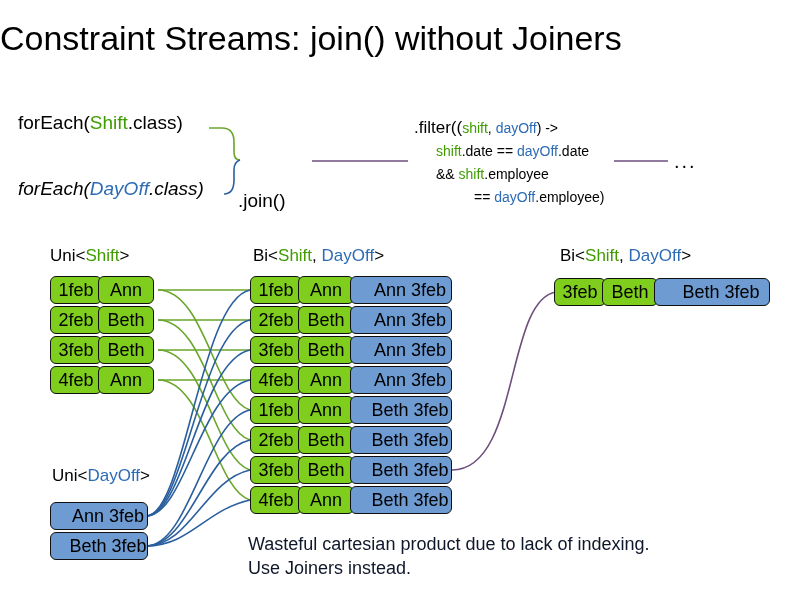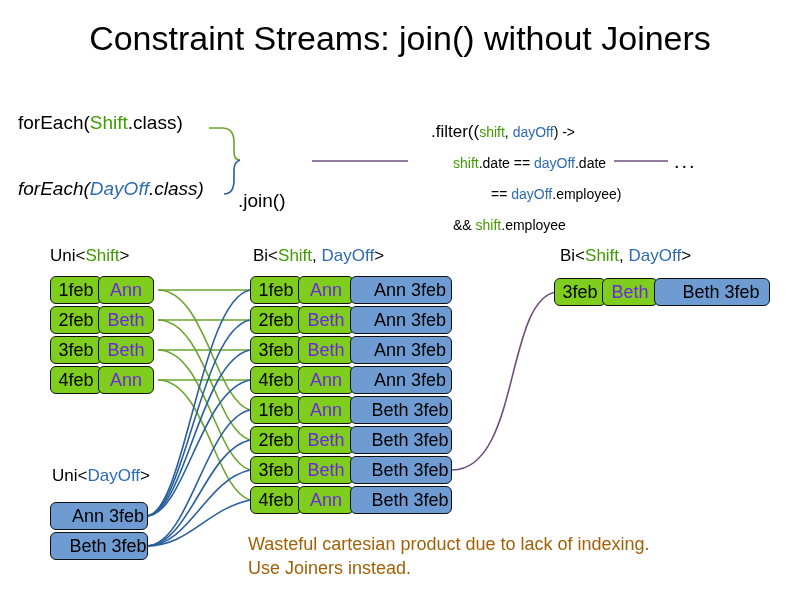--- a/index.html
+++ b/index.html
@@ -25,21 +25,21 @@
     left: 0; top: 0;
     width: 800px; height: 600px;
     pointer-events: none;
   }
 
   
   .title {
     position: absolute;
     left: 0; top: 18px;
     width: 800px;
-    text-align: center;
+    text-align: left;
     font-size: 34px;
     line-height: 40px;
     font-weight: normal;
     white-space: nowrap;
   }
   .subtitle {
     position: absolute;
     left: 0; top: 68px;
     width: 800px;
     text-align: center;
@@ -58,23 +58,22 @@
   .dayoff-tok { color: #2d6bb5; }
 
   .fe-shift  { left: 18px;  top: 112px; }
   .fe-dayoff { left: 18px;  top: 178px; font-style: italic; }
   .join-lbl  { left: 238px; top: 148px; margin-top: 42px; }
 
   .filter-block {
     position: absolute;
     left: 414px; top: 116px;
     font-size: 17px;
-    line-height: 31px;
-    white-space: nowrap;
-    margin-left: 17px;
+    line-height: 23px;
+    white-space: nowrap;
   }
   .filter-block .ln { display: block; }
   .filter-block .i1 { padding-left: 22px; }
   .filter-block .i2 { padding-left: 60px; }
   .filter-block .sm { font-size: 14px; }
 
   .ellipsis {
     position: absolute;
     left: 674px; top: 150px;
     font-size: 20px;
@@ -110,33 +109,33 @@
     justify-content: center;
     font-size: 18px;
     line-height: 18px;
     height: 28px;
     padding: 0 4px;
     white-space: nowrap;
   }
   .cell.green { background: #7fce1e; }
   .cell.blue  { background: #6e9bd2; padding-left: 22px; }
   .cell.date  { color: #000000; }
-  .cell.name  { color: #6d28d9; }
+  .cell.name  { color: #000000; }
   .cell.pair  { color: #000000; }
 
   .c-date  { width: 52px; }
   .c-name  { width: 56px; margin-left: -4px; }
   .c-pair  { width: 102px; margin-left: -4px; }
   .c-pair-wide { width: 116px; margin-left: -4px; }
   .c-single{ width: 98px; }
 
   .warn {
     position: absolute;
     left: 248px; top: 532px;
-    color: #a16207;
+    color: #0f172a;
     font-size: 18px;
     line-height: 24px;
     white-space: nowrap;
   }
   .warn .ln { display: block; }
 </style>
 </head>
 <body>
 
 <div class="slide">
@@ -178,22 +177,22 @@
 
   <div class="code fe-shift"><span>forEach(</span><span class="shift-tok">Shift</span><span>.class)</span></div>
 
   <div class="code fe-dayoff"><span>forEach(</span><span class="dayoff-tok">DayOff</span><span>.class)</span></div>
 
   <div class="code join-lbl">.join()</div>
 
   <div class="filter-block">
     <span class="ln"><span>.filter((</span><span class="shift-tok sm">shift</span><span class="sm">, </span><span class="dayoff-tok sm">dayOff</span><span class="sm">) -&gt;</span></span>
     <span class="ln i1 sm"><span class="shift-tok">shift</span><span>.date == </span><span class="dayoff-tok">dayOff</span><span>.date</span></span>
+    <span class="ln i1 sm"><span>&amp;&amp; </span><span class="shift-tok">shift</span><span>.employee</span></span>
     <span class="ln i2 sm"><span>== </span><span class="dayoff-tok">dayOff</span><span>.employee)</span></span>
-    <span class="ln i1 sm"><span>&amp;&amp; </span><span class="shift-tok">shift</span><span>.employee</span></span>
   </div>
 
   <div class="ellipsis">...</div>
 
   <div class="caption cap-uni-shift"><span>Uni&lt;</span><span class="shift-tok">Shift</span><span>&gt;</span></div>
 
   <div class="caption cap-bi-mid"><span>Bi&lt;</span><span class="shift-tok">Shift</span><span>, </span><span class="dayoff-tok">DayOff</span><span>&gt;</span></div>
 
   <div class="caption cap-bi-right"><span>Bi&lt;</span><span class="shift-tok">Shift</span><span>, </span><span class="dayoff-tok">DayOff</span><span>&gt;</span></div>
 

